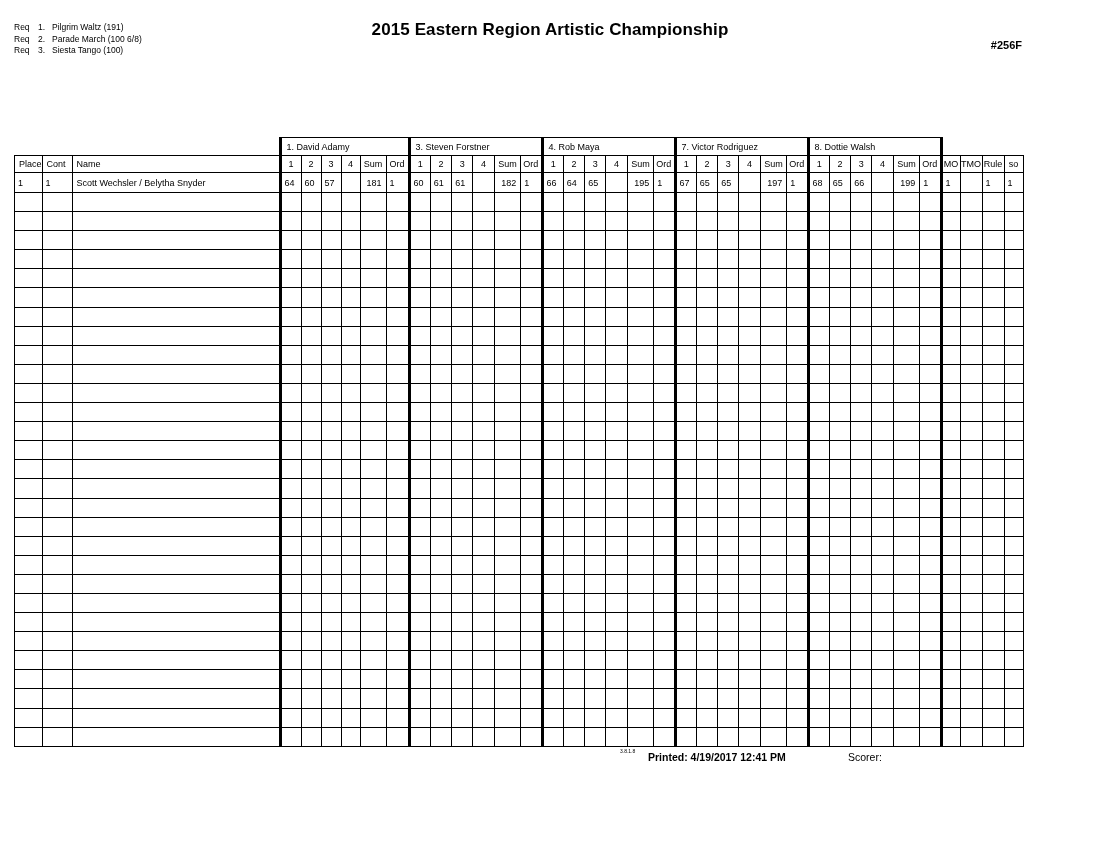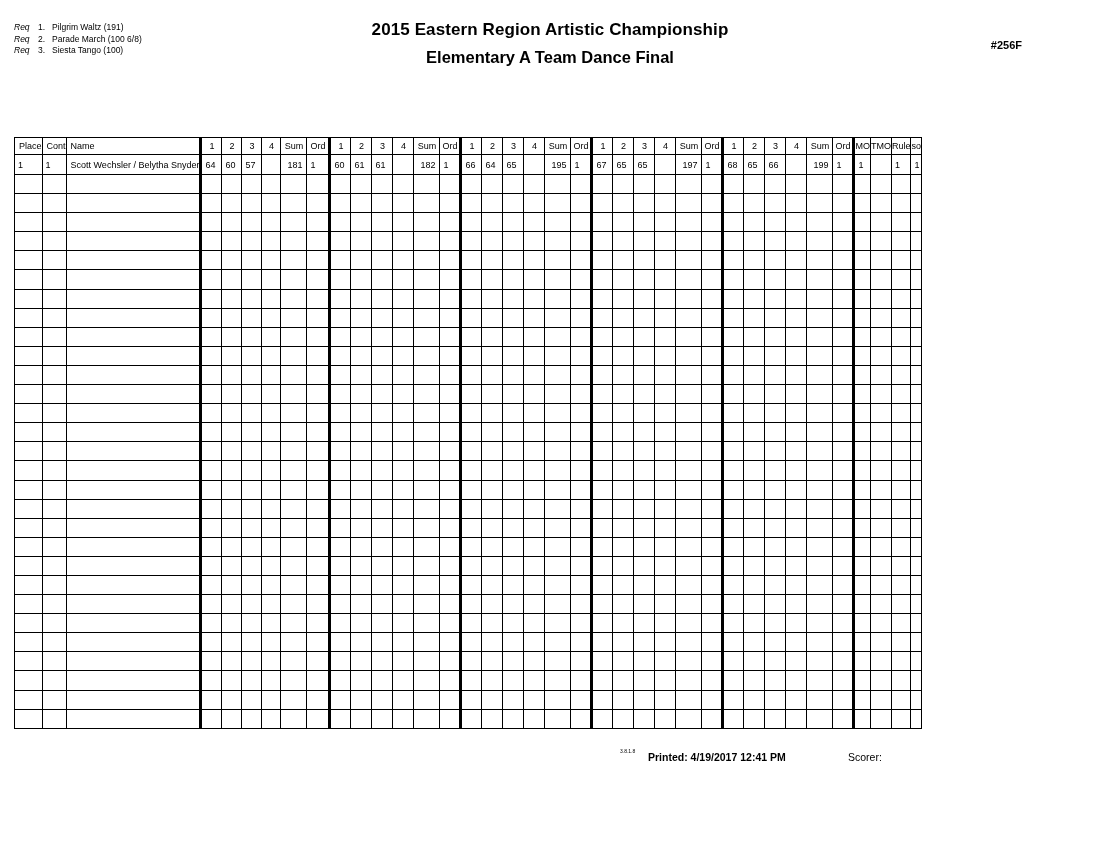--- a/index.html
+++ b/index.html
@@ -1,21 +1,21 @@
 <!DOCTYPE html>
 <html><head>
 <meta charset="utf-8">
 <style>
   html,body{margin:0;padding:0;background:#fff;}
   body{width:1100px;height:850px;font-family:"Liberation Sans",sans-serif;color:#000;position:relative;overflow:hidden;}
 
   
   #reqs{position:absolute;left:14px;top:22px;font-size:8.5px;line-height:11.5px;}
   #reqs .req-row{white-space:nowrap;}
-  #reqs .req-lbl{display:inline-block;width:24px;font-style:italic;}
+  #reqs .req-lbl{display:inline-block;width:24px;}
   #reqs .req-num{display:inline-block;width:14px;}
 
   
   #header{position:absolute;left:0;top:20px;width:1100px;text-align:center;}
   #header .h1{font-size:17px;font-weight:bold;letter-spacing:0.1px;}
   #header .h2{font-size:14.5px;margin-top:3px;}
   #header .h3{font-size:16.5px;font-weight:bold;margin-top:8px;}
   #header .h4{font-size:14.5px;margin-top:5px;}
 
   #eventno{position:absolute;right:78px;top:39px;font-size:11px;font-weight:bold;}
@@ -57,27 +57,42 @@
   <div class="req-row">
     <span class="req-lbl">Req</span><span class="req-num">2.</span><span>Parade March (100 6/8)</span>
   </div>
   <div class="req-row">
     <span class="req-lbl">Req</span><span class="req-num">3.</span><span>Siesta Tango (100)</span>
   </div>
 </div>
 
 <div id="header">
   <div class="h1">2015 Eastern Region Artistic Championship</div>
-  <div class="h3">Elementary A Team Dance Final</div>
 </div>
 <div id="eventno">#256F</div>
 
 <table id="sheet">
 
   <tbody>
+      <tr>
+    <td class="blankband" style="width:27px"></td>
+    <td class="blankband" style="width:30px"></td>
+    <td class="blankband" style="width:208px"></td>
+
+    <td class="jname tl" colspan="6" style="width:118px">1.  David Adamy</td>
+    <td class="jname tl" colspan="6" style="width:133px">3.  Steven Forstner</td>
+    <td class="jname tl" colspan="6" style="width:133px">4.  Rob Maya</td>
+    <td class="jname tl" colspan="6" style="width:133px">7.  Victor Rodriguez</td>
+    <td class="jname tl tr" colspan="6" style="width:133px">8.  Dottie Walsh</td>
+
+    <td class="blankband" style="width:19px"></td>
+    <td class="blankband" style="width:22px"></td>
+    <td class="blankband" style="width:22px"></td>
+    <td class="blankband" style="width:19px"></td>
+  </tr>
 
   <tr class="colhdr">
     <td class="colhdr left">Place</td>
     <td class="colhdr left">Cont</td>
     <td class="colhdr left">Name</td>
 
     <td class="colhdr tl" style="width:21px">1</td>
     <td class="colhdr" style="width:20px">2</td>
     <td class="colhdr" style="width:20px">3</td>
     <td class="colhdr" style="width:19px">4</td>

